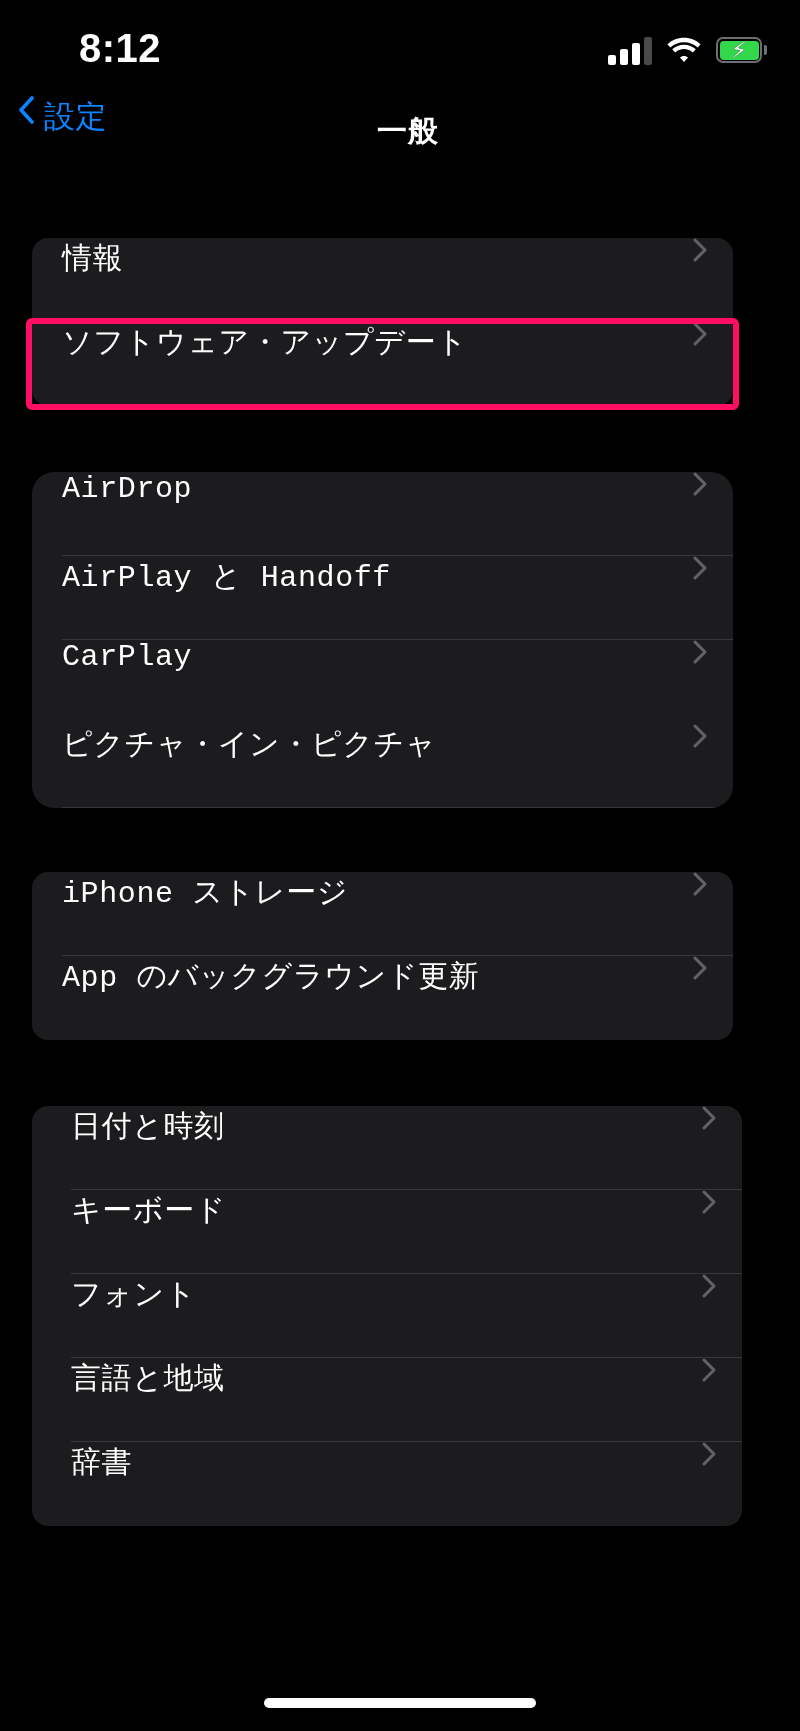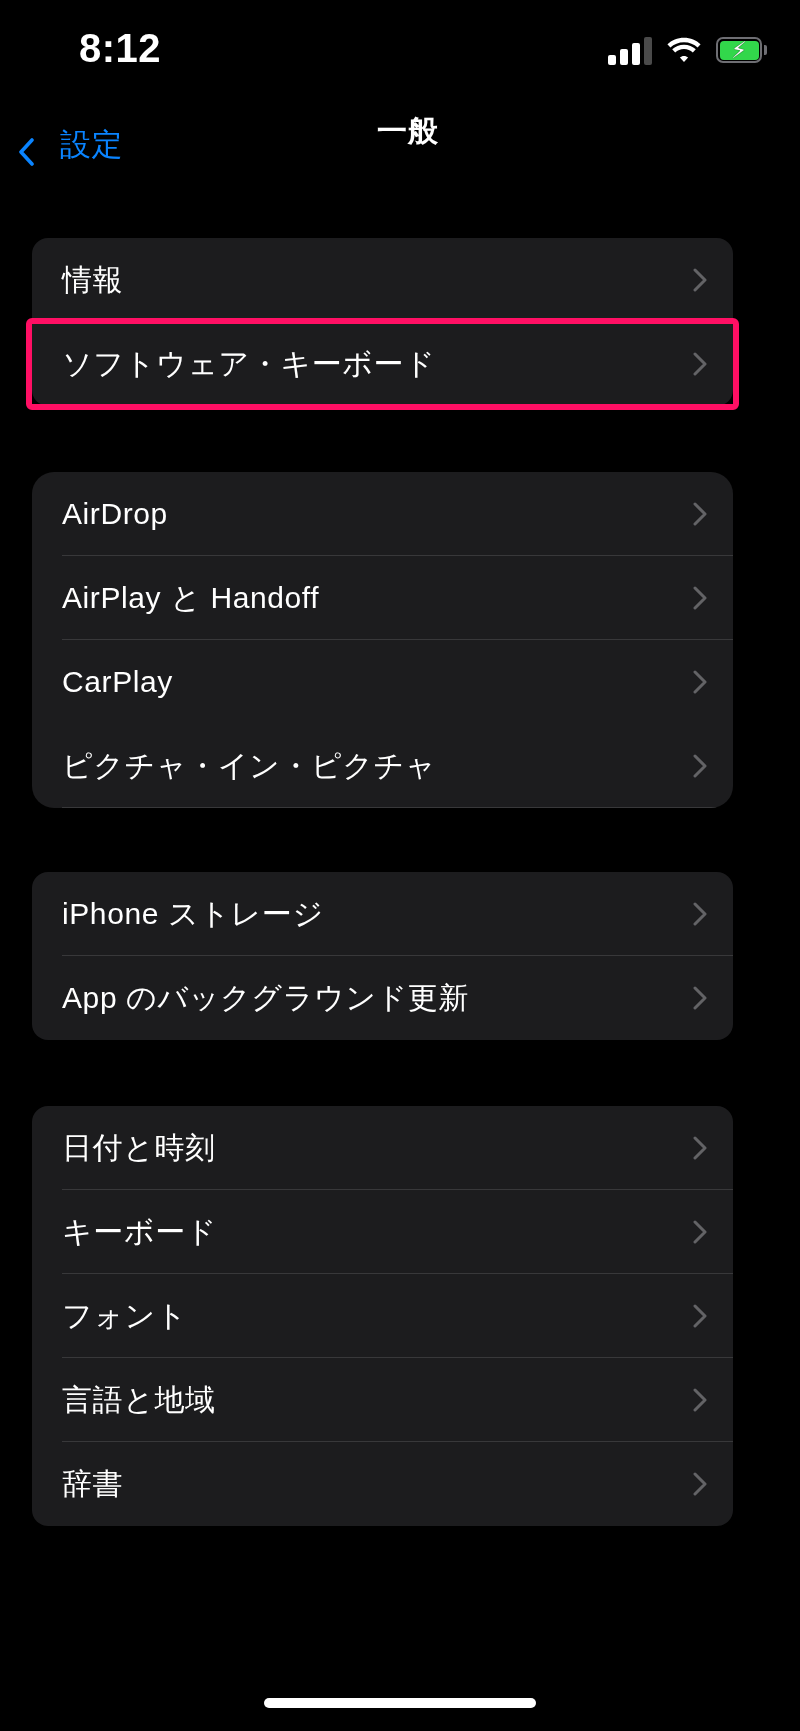--- a/index.html
+++ b/index.html
@@ -107,22 +107,22 @@
     left: 0;
     width: 800px;
     height: 70px;
   }
   .nav-back {
     position: absolute;
     left: 18px;
     top: 0;
     height: 70px;
     display: flex;
-    align-items: flex-end;
-    gap: 26px;
+    align-items: flex-start;
+    gap: 10px;
     cursor: pointer;
   }
   .nav-back .chev-back {
     display: block;
     width: 16px;
     height: 28px;
   }
   .nav-back-label {
     color: #0A84FF;
     font-size: 31px;
@@ -153,24 +153,24 @@
     left: 32px;
     width: 701px;
     background: #1C1C1E;
     border-radius: 16px;
     overflow: hidden;
   }
   .row {
     position: relative;
     height: 84px;
     display: flex;
-    align-items: center;
     padding: 0 26px 0 30px;
     box-sizing: border-box;
     cursor: pointer;
+    font-family: Liberation Mono, monospace;
   }
   .row-label {
     flex: 1;
     color: #FFFFFF;
     font-size: 30px;
     letter-spacing: 0.6px;
     white-space: nowrap;
   }
   .row-sep {
     position: absolute;
@@ -250,21 +250,21 @@
 <div class="content" id="content">
     <div class="group" style="top: 72px;">
       <div class="row">
         <span class="row-label">情報</span>
         <svg class="chev" viewBox="0 0 14 24">
           <path d="M2 2 L12 12 L2 22" stroke="#636366" stroke-width="3" fill="none" stroke-linecap="round" stroke-linejoin="round"></path>
         </svg>
         <span class="row-sep"></span>
       </div>
       <div class="row">
-        <span class="row-label">ソフトウェア・キーボード</span>
+        <span class="row-label">ソフトウェア・アップデート</span>
         <svg class="chev" viewBox="0 0 14 24">
           <path d="M2 2 L12 12 L2 22" stroke="#636366" stroke-width="3" fill="none" stroke-linecap="round" stroke-linejoin="round"></path>
         </svg>
       </div>
     </div>
     <div class="highlight-box" style="border-color: rgb(255, 15, 100); top: 152px; left: 26px; width: 713px; height: 92px;"></div>
     <div class="group" style="top: 306px; border-radius: 22px;">
       <div class="row">
         <span class="row-label">AirDrop</span>
         <svg class="chev" viewBox="0 0 14 24">
@@ -301,21 +301,21 @@
         </svg>
         <span class="row-sep"></span>
       </div>
       <div class="row">
         <span class="row-label">App のバックグラウンド更新</span>
         <svg class="chev" viewBox="0 0 14 24">
           <path d="M2 2 L12 12 L2 22" stroke="#636366" stroke-width="3" fill="none" stroke-linecap="round" stroke-linejoin="round"></path>
         </svg>
       </div>
     </div>
-    <div class="group" style="top: 940px;">
+    <div class="group" style="top: 940px; padding-left: 9px;">
       <div class="row">
         <span class="row-label">日付と時刻</span>
         <svg class="chev" viewBox="0 0 14 24">
           <path d="M2 2 L12 12 L2 22" stroke="#636366" stroke-width="3" fill="none" stroke-linecap="round" stroke-linejoin="round"></path>
         </svg>
         <span class="row-sep"></span>
       </div>
       <div class="row">
         <span class="row-label">キーボード</span>
         <svg class="chev" viewBox="0 0 14 24">

